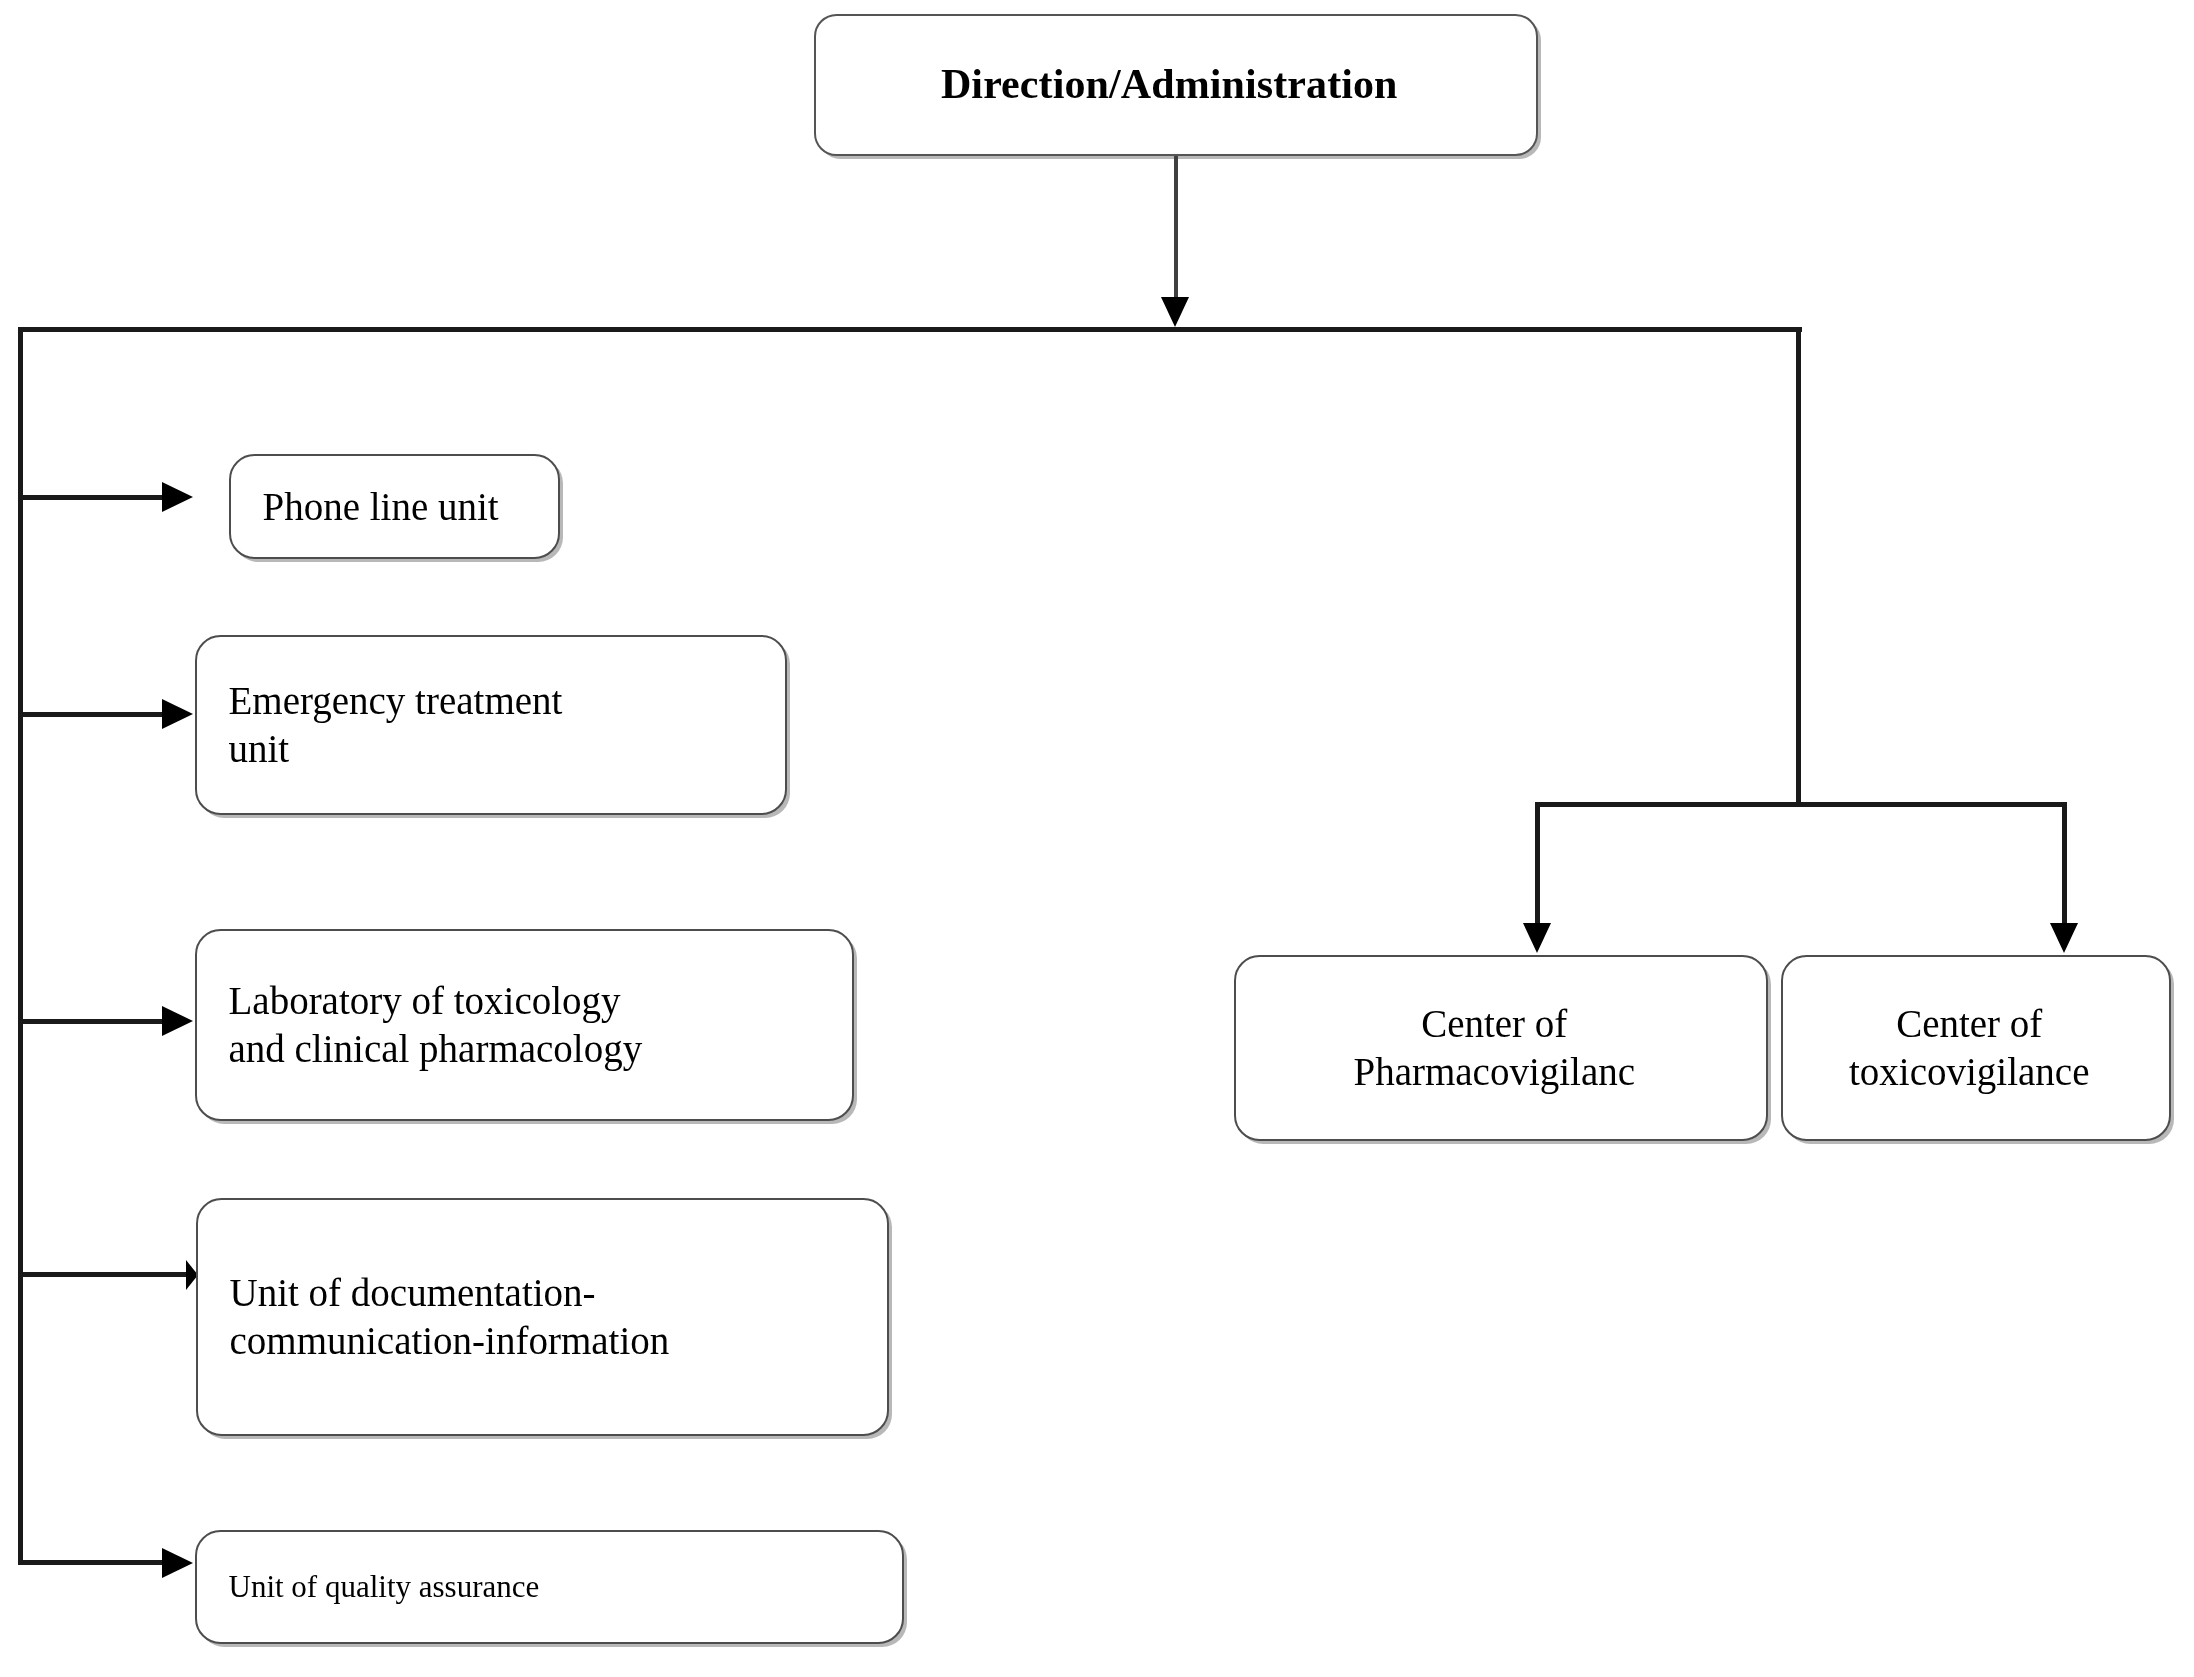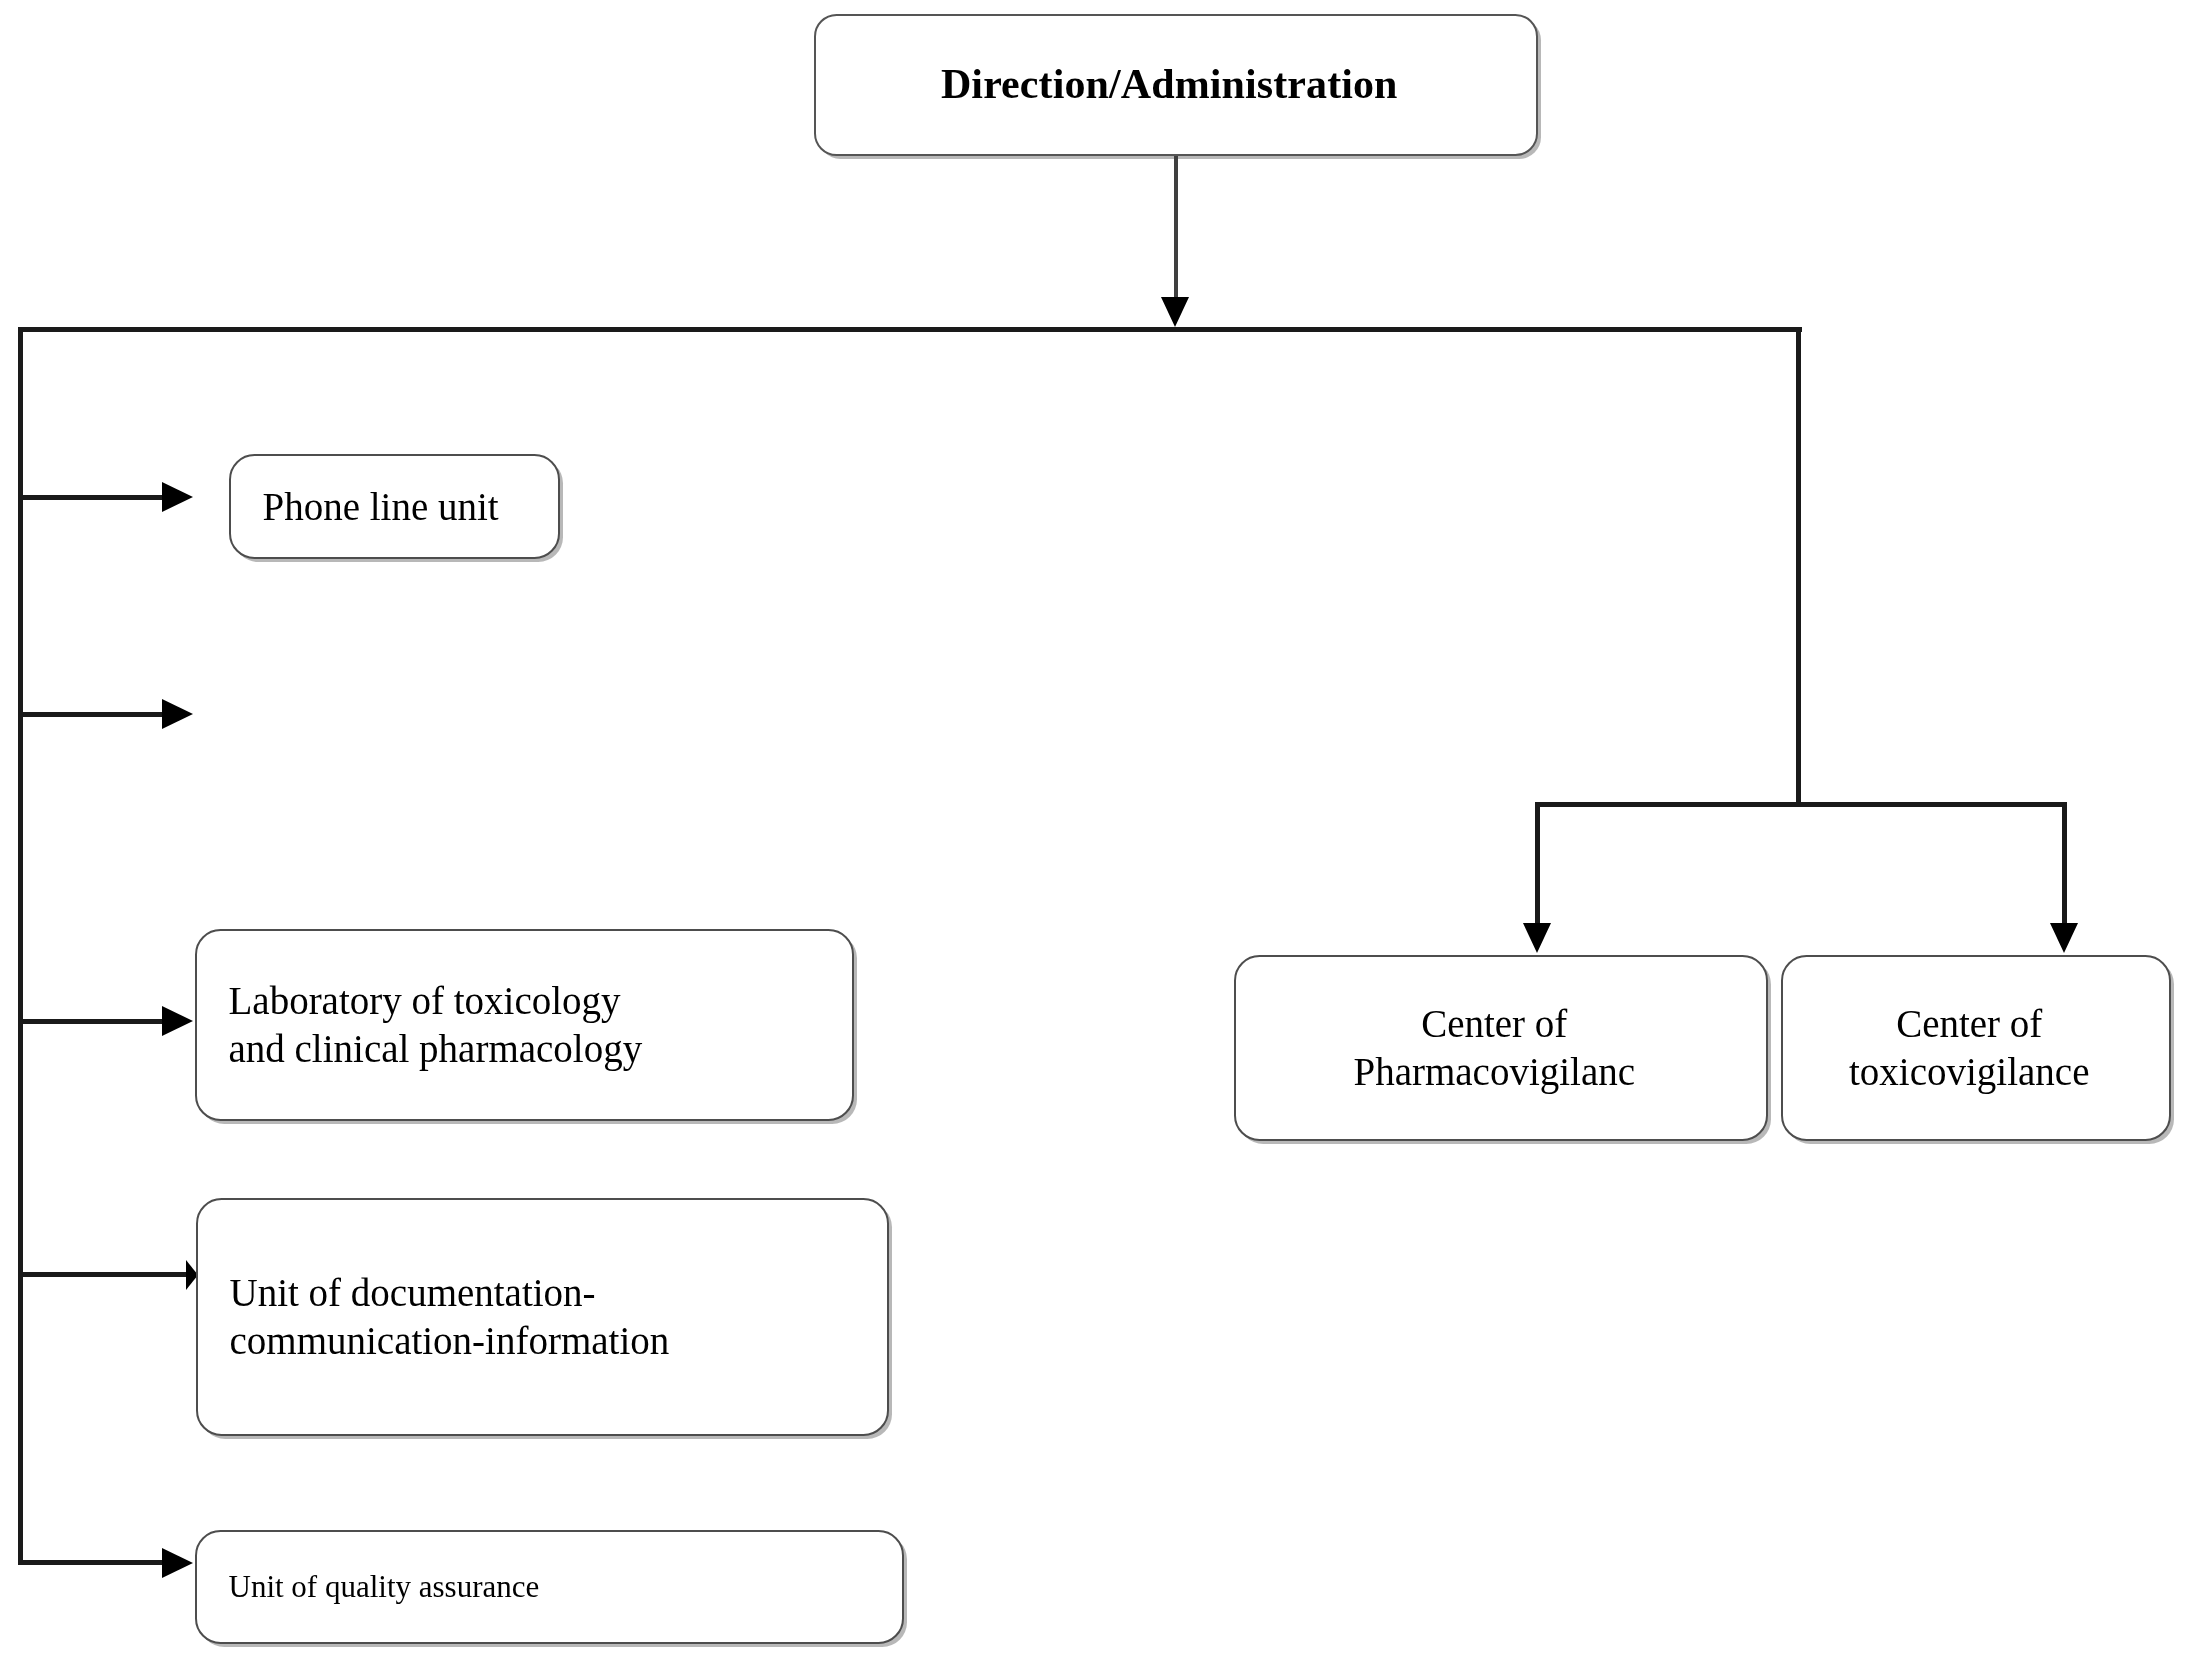--- a/index.html
+++ b/index.html
@@ -96,20 +96,24 @@
   <div class="ln" style="left:21px; top:1272px; width:174px; height:5.2px;"></div>
   <div class="arrow-r stub" style="left:186px; top:1260px;"></div>
 
   <div class="ln" style="left:21px; top:1560px; width:147px; height:5.2px;"></div>
   <div class="arrow-r" style="left:162px; top:1548px;"></div>
 
   <div class="node left-al" style="left:195px; top:454px; width:331px; height:105px; font-size:39px;margin-left:34px;">
     <span class="txt">Phone line unit</span>
   </div>
 
+  <div class="node left-al" style="left:195px; top:635px; width:592px; height:180px; font-size:39px;">
+    <span class="txt">Emergency treatment
+unit</span>
+  </div>
 
   <div class="node left-al" style="left:195px; top:929px; width:659px; height:192px; font-size:39px;align-items:center;">
     <span class="txt">Laboratory of toxicology
 and clinical pharmacology</span>
   </div>
 
   <div class="node left-al" style="left:196px; top:1198px; width:693px; height:238px; font-size:39px;">
     <span class="txt">Unit of documentation-
 communication-information</span>
   </div>

